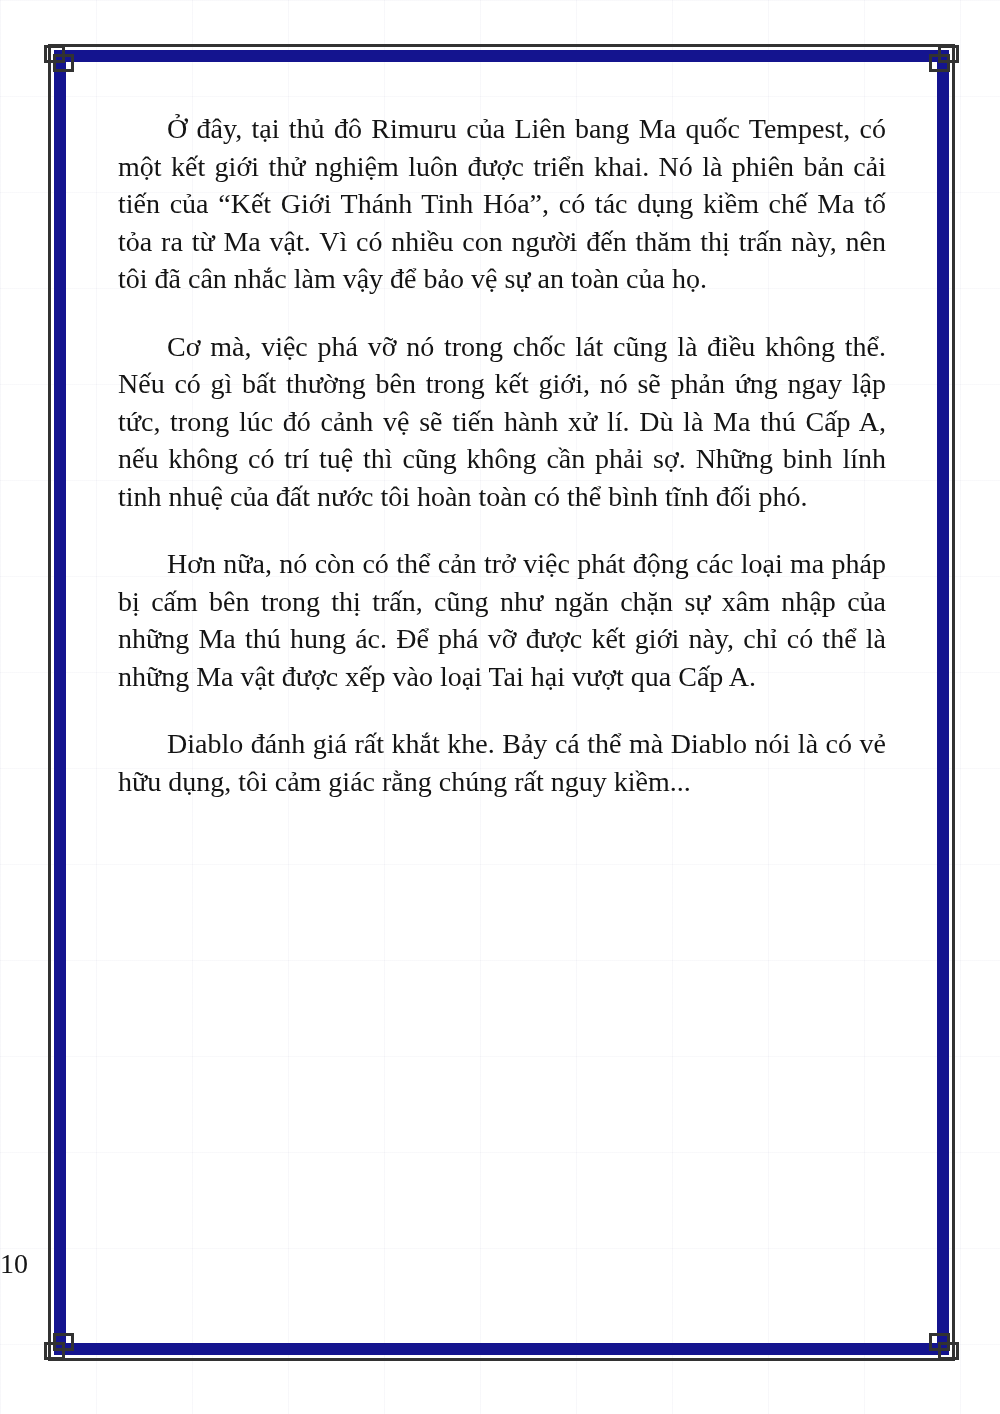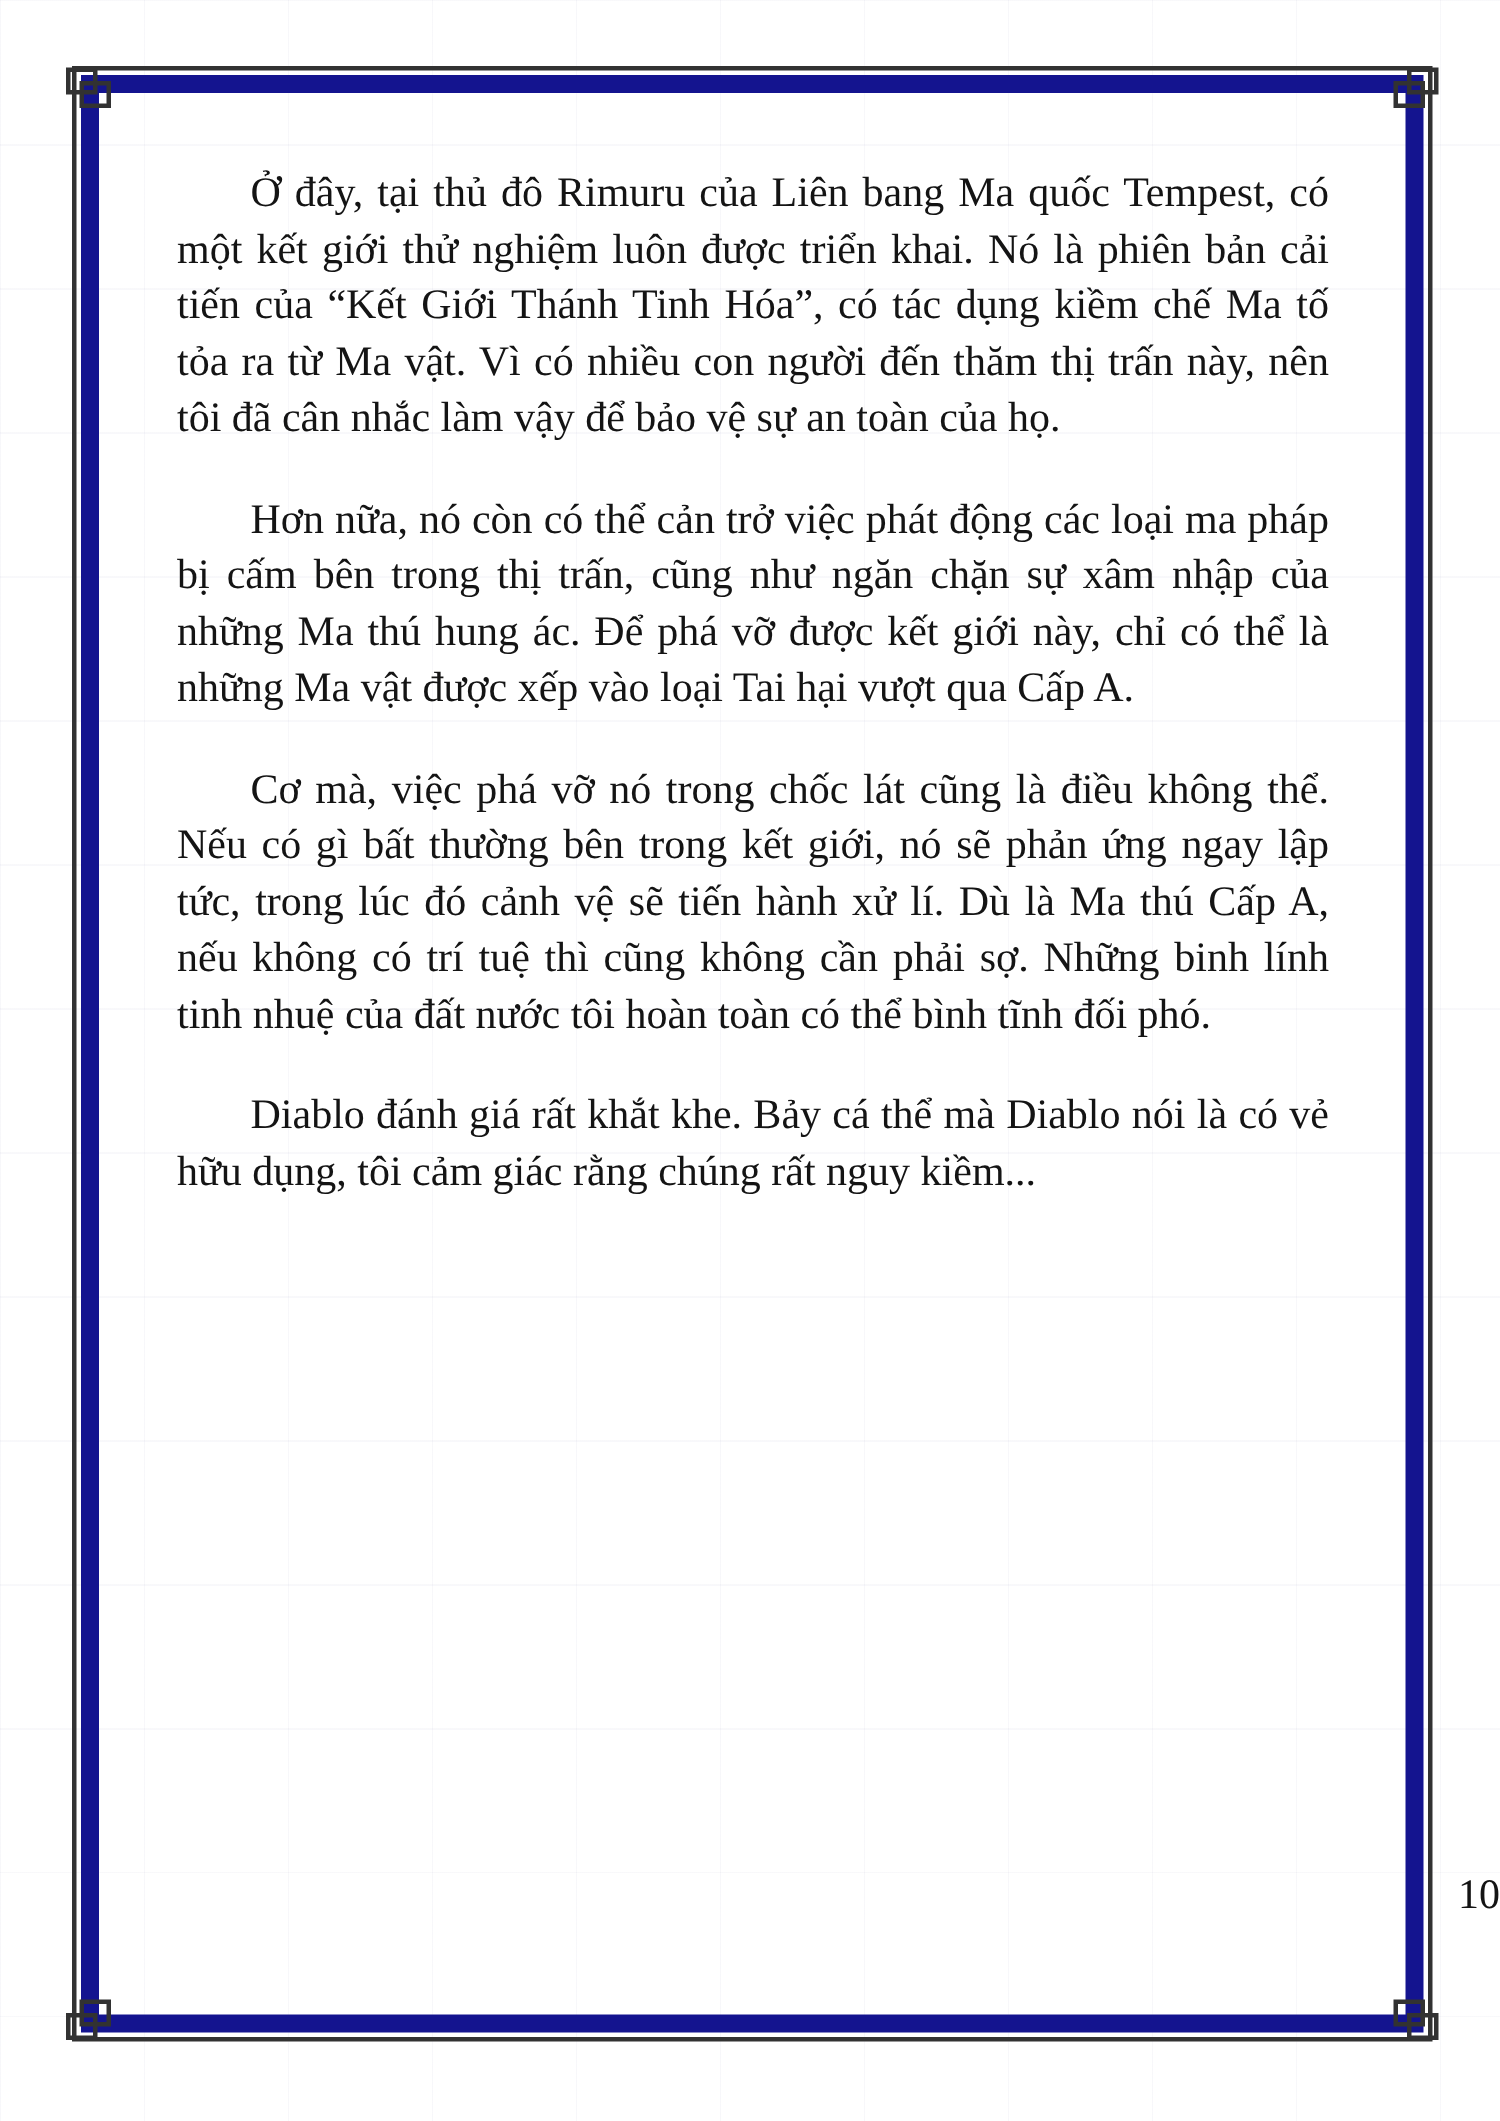--- a/index.html
+++ b/index.html
@@ -55,24 +55,23 @@
     line-height: 37.5px;
     text-align: justify;
   }
   .text-block p {
     text-indent: 49px;
     margin-bottom: 30px;
   }
   .page-number {
     position: absolute;
     left: 0; right: 0; top: 1248px;
-    text-align: right;
+    text-align: left;
     font-size: 28px;
     color: var(--text-color);
-    margin-left: 40px;
   }
 </style>
 </head>
 <body>
 
 <main class="page">
 
   <div class="frame"></div>
 
   <div>
@@ -87,20 +86,20 @@
     <span class="corner-sq bl-a"></span>
     <span class="corner-sq bl-b"></span>
   </div>
   <div>
     <span class="corner-sq br-a"></span>
     <span class="corner-sq br-b"></span>
   </div>
 
   <section class="text-block">
     <p>Ở đây, tại thủ đô Rimuru của Liên bang Ma quốc Tempest, có một kết giới thử nghiệm luôn được triển khai. Nó là phiên bản cải tiến của “Kết Giới Thánh Tinh Hóa”, có tác dụng kiềm chế Ma tố tỏa ra từ Ma vật. Vì có nhiều con người đến thăm thị trấn này, nên tôi đã cân nhắc làm vậy để bảo vệ sự an toàn của họ.</p>
+    <p>Cơ mà, việc phá vỡ nó trong chốc lát cũng là điều không thể. Nếu có gì bất thường bên trong kết giới, nó sẽ phản ứng ngay lập tức, trong lúc đó cảnh vệ sẽ tiến hành xử lí. Dù là Ma thú Cấp A, nếu không có trí tuệ thì cũng không cần phải sợ. Những binh lính tinh nhuệ của đất nước tôi hoàn toàn có thể bình tĩnh đối phó.</p>
     <p>Hơn nữa, nó còn có thể cản trở việc phát động các loại ma pháp bị cấm bên trong thị trấn, cũng như ngăn chặn sự xâm nhập của những Ma thú hung ác. Để phá vỡ được kết giới này, chỉ có thể là những Ma vật được xếp vào loại Tai hại vượt qua Cấp A.</p>
-    <p>Cơ mà, việc phá vỡ nó trong chốc lát cũng là điều không thể. Nếu có gì bất thường bên trong kết giới, nó sẽ phản ứng ngay lập tức, trong lúc đó cảnh vệ sẽ tiến hành xử lí. Dù là Ma thú Cấp A, nếu không có trí tuệ thì cũng không cần phải sợ. Những binh lính tinh nhuệ của đất nước tôi hoàn toàn có thể bình tĩnh đối phó.</p>
     <p>Diablo đánh giá rất khắt khe. Bảy cá thể mà Diablo nói là có vẻ hữu dụng, tôi cảm giác rằng chúng rất nguy kiềm...</p>
   </section>
 
   <div class="page-number">10</div>
 
 </main>
 
 </body></html>

